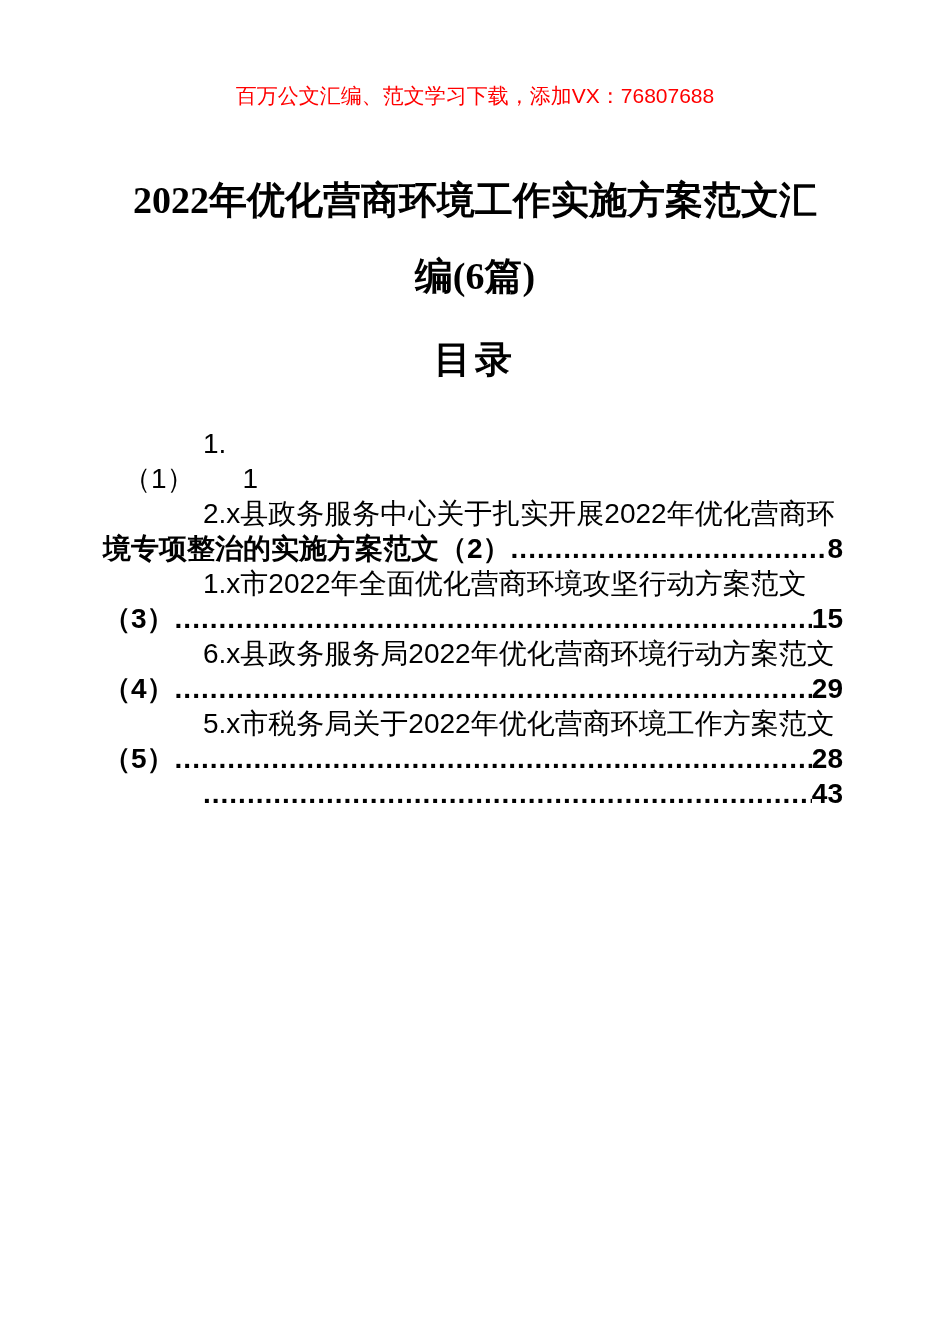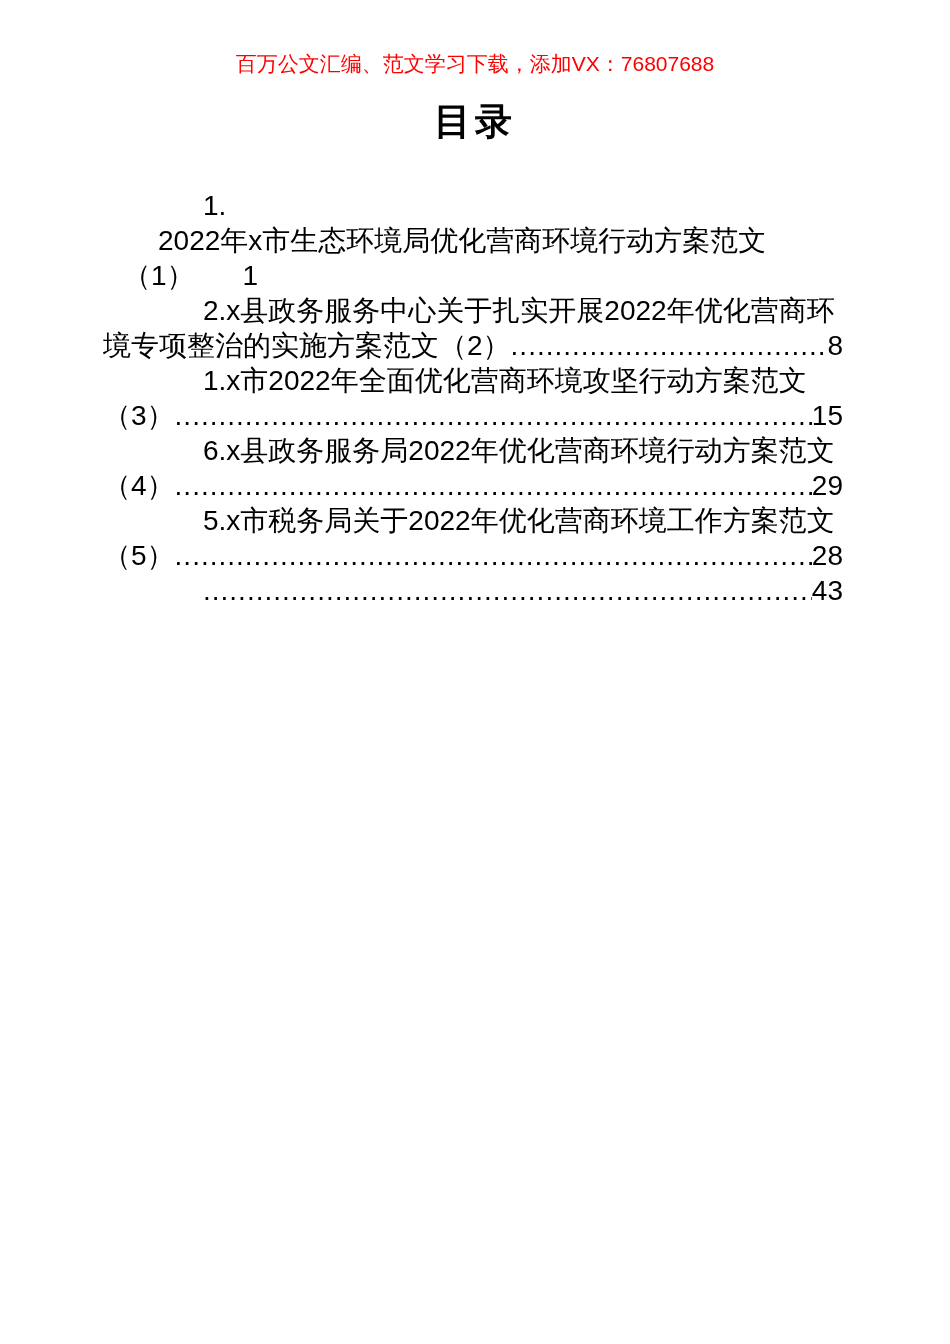--- a/index.html
+++ b/index.html
@@ -11,21 +11,21 @@
     color: #000000;
     overflow: hidden;
   }
   .page {
     width: 950px;
     height: 1344px;
     position: relative;
   }
   
   .promo {
-    padding-top: 52px;
+    padding-top: 84px;
     text-align: center;
     font-size: 21px;
     line-height: 24px;
     color: #ff0000;
     font-family: "Liberation Sans", sans-serif;
   }
   
   .doc-title {
     margin-top: 54px;
     text-align: center;
@@ -55,20 +55,21 @@
     font-family: "Liberation Sans", sans-serif;
   }
   .toc-entry { cursor: pointer; }
   .line { white-space: nowrap; }
   .ind-first { padding-left: 100px; }
   .ind-text  { padding-left: 55px; }
   .ind-ref   { padding-left: 20px; }
   .leader {
     display: flex;
     align-items: center;
+    font-weight: bold;
   }
   .leader .pre { flex: 0 0 auto; white-space: nowrap; }
   .leader .dots {
     flex: 1 1 auto;
     min-width: 10px;
     overflow: hidden;
     white-space: nowrap;
     letter-spacing: 1px;
   }
   .leader .pg { flex: 0 0 auto; white-space: nowrap; }
@@ -76,28 +77,31 @@
 </style>
 </head>
 <body>
 
 <div class="page">
 
   <div class="promo">
     <span>百万公文汇编、范文学习下载，添加VX：76807688</span>
   </div>
 
+  <div class="doc-title">
+    <div>2022年优化营商环境工作实施方案范文汇</div>
+    <div>编(6篇)</div>
+  </div>
 
   <div class="toc-heading">目录</div>
 
   <div class="toc">
 
     <div class="toc-entry">
       <div class="line ind-first">1.</div>
-      <div class="line ind-text">2022年x市生态环境局优化营商环境行动方案范文</div>
       <div class="line ind-ref">
         <span>（1）</span><span class="gap1"></span><span>1</span>
       </div>
     </div>
 
     <div class="toc-entry">
       <div class="line ind-first">2.x县政务服务中心关于扎实开展2022年优化营商环</div>
       <div class="line leader">
         <span class="pre">境专项整治的实施方案范文（2）</span>
         <span class="dots">........................................................................................................................................................................................................</span>

